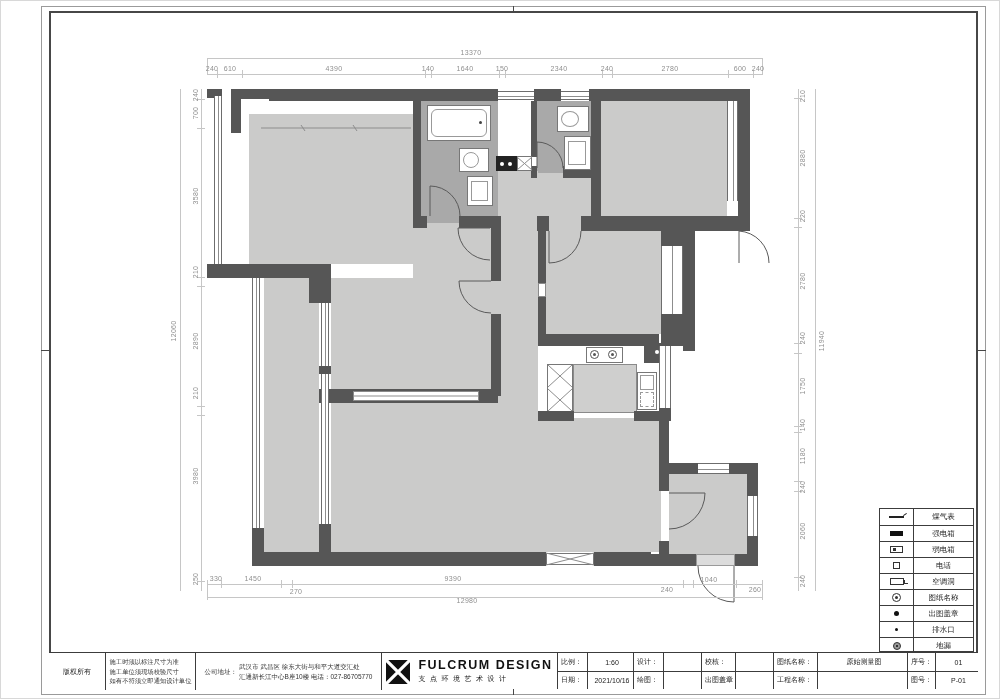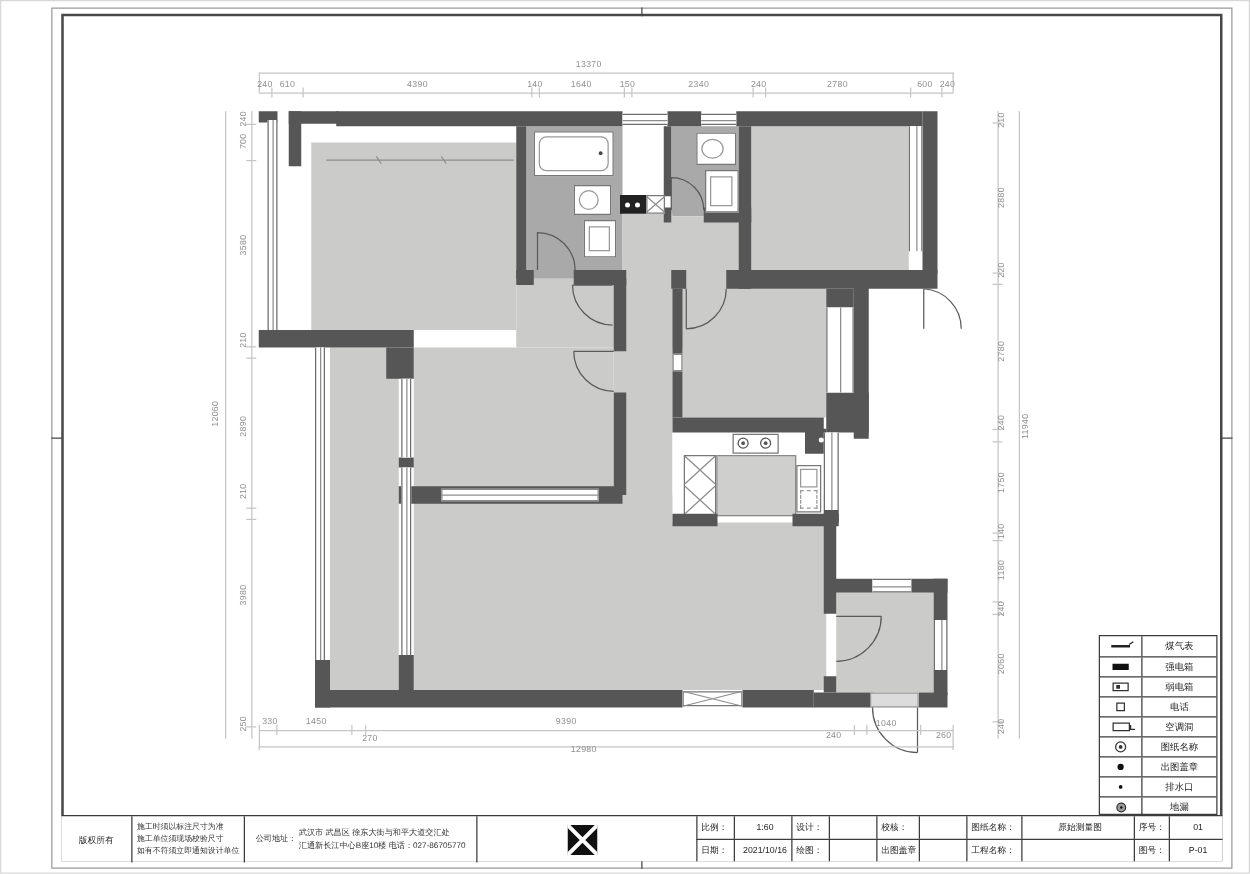--- a/index.html
+++ b/index.html
@@ -360,20 +360,24 @@
       <div class="addr">
         <div>武汉市 武昌区 徐东大街与和平大道交汇处</div>
         <div>汇通新长江中心B座10楼 电话：027-86705770</div>
       </div>
     </div>
     <div class="tcell" style="left:332px;width:176px;">
       <svg width="24" height="24" viewBox="0 0 24 24" style="margin-right:8px;">
         <rect width="24" height="24" fill="#111"></rect>
         <path d="M0 0 L24 24 M24 0 L0 24" stroke="#fff" stroke-width="3.2"></path>
       </svg>
+      <div>
+        <div class="brand-en">FULCRUM DESIGN</div>
+        <div class="brand-cn">支点环境艺术设计</div>
+      </div>
     </div>
 
     <div class="fcell" style="left:508px;top:0;width:30px;">
         <span>比例：</span>
       </div>
     <div class="fcell" style="left:538px;top:0;width:46px;justify-content:center;">
         <span>1:60</span>
       </div>
     <div class="fcell" style="left:584px;top:0;width:30px;">
         <span>设计：</span>

